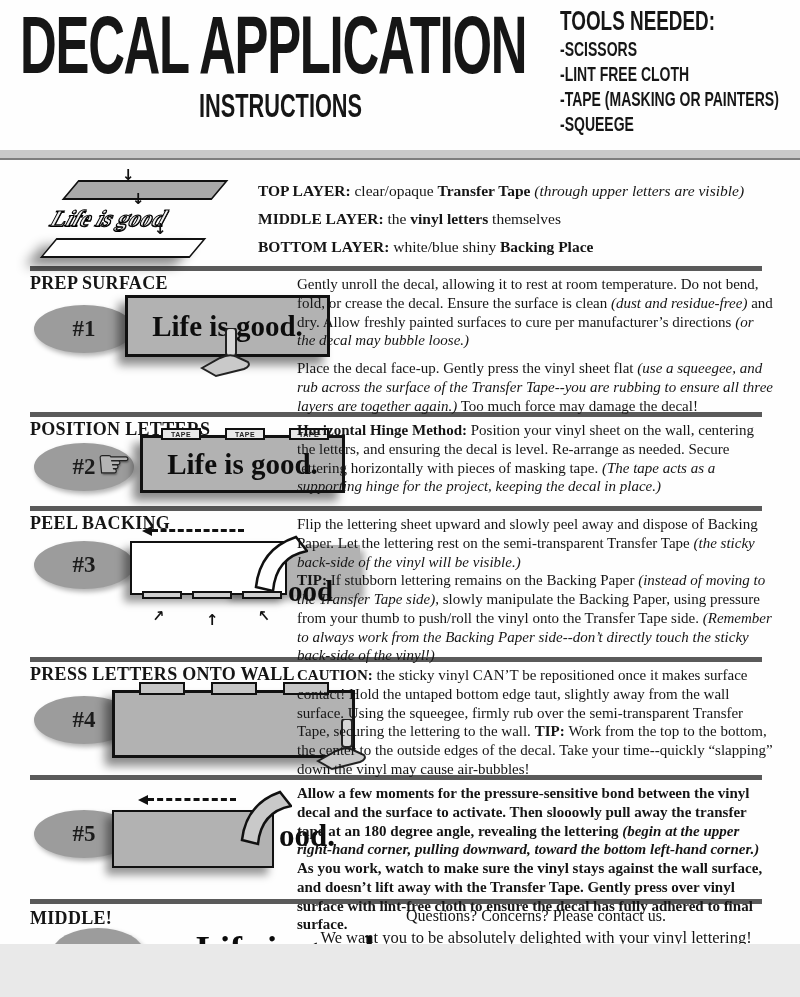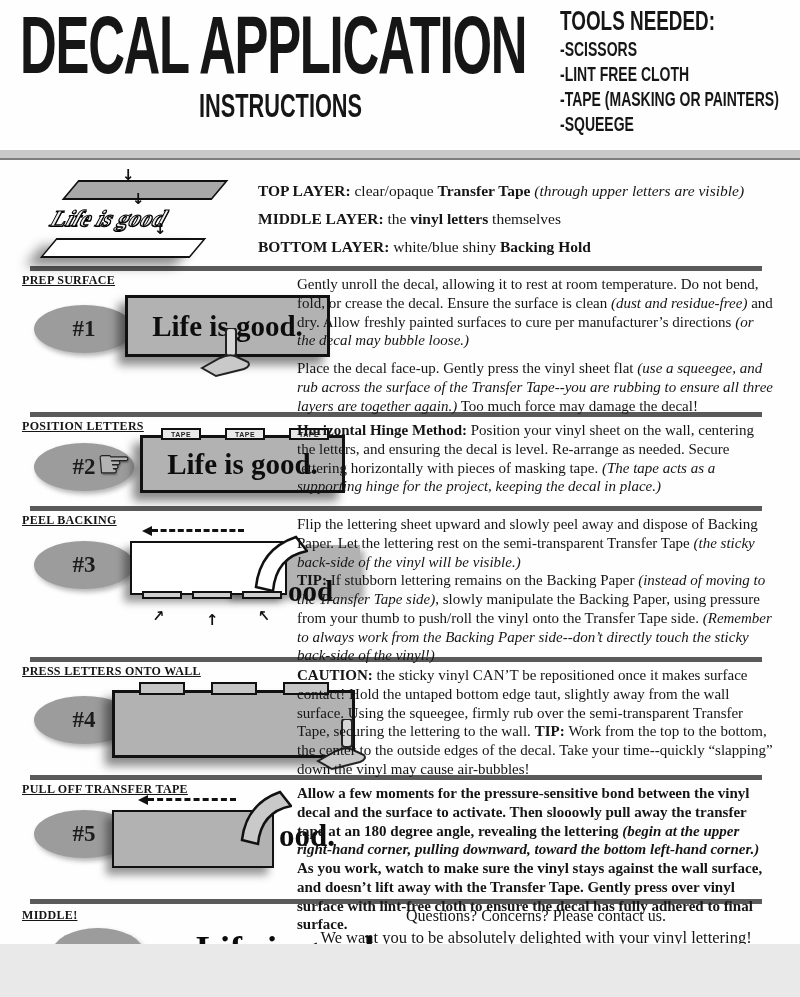--- a/index.html
+++ b/index.html
@@ -36,22 +36,22 @@
   .plane-top{left:34px;top:8px;background:#a9a9a9;}
   .plane-bottom{left:12px;top:66px;background:#fff;box-shadow:-8px 8px 10px rgba(0,0,0,0.45);}
   .diag-text{position:absolute;left:16px;top:34px;font-size:23px;font-weight:bold;
              transform:skewX(-28deg);white-space:nowrap;color:#efefef;
              -webkit-text-stroke:1.1px #000;text-shadow:1px 1px 0 #000;}
   .layer-arrow{position:absolute;font-family:"DejaVu Sans",sans-serif;font-weight:bold;
                font-size:15px;color:#111;}
 
   
   .section{position:relative;}
-  .sec-title{position:absolute;left:22px;top:2px;font-weight:bold;font-size:12px;
-             letter-spacing:0.3px;white-space:nowrap;text-decoration:underline;}
+  .sec-title{position:absolute;left:30px;top:2px;font-weight:bold;font-size:18px;
+             letter-spacing:0.3px;white-space:nowrap;}
   .oval{position:absolute;width:100px;height:48px;border-radius:50%;background:#9c9c9c;
         display:flex;align-items:center;justify-content:center;font-weight:bold;font-size:23px;
         color:#1b1b1b;box-shadow:2px 3px 5px rgba(0,0,0,0.3);}
   .sec-text{position:absolute;left:297px;right:26px;font-size:15px;line-height:1.25;}
   .sec-text p{margin:0;}
   .seg-b{font-weight:bold;}
   .seg-i{font-style:italic;}
 
   .decal{position:absolute;background:#b2b2b2;border:3px solid #111;
          box-shadow:-7px 8px 9px rgba(0,0,0,0.45);display:flex;align-items:center;
@@ -107,21 +107,21 @@
     <div class="diagram">
       <span class="layer-arrow" style="left:86px;top:-6px;">↓</span>
       <div class="plane plane-top"></div>
       <span class="layer-arrow" style="left:96px;top:18px;">↓</span>
       <div class="diag-text">Life is good</div>
       <span class="layer-arrow" style="left:118px;top:48px;">↓</span>
       <div class="plane plane-bottom"></div>
     </div>
     <div class="layer-line" style="top:22px;"><span class="seg-b">TOP LAYER: </span><span class="seg-n">clear/opaque </span><span class="seg-b">Transfer Tape </span><span class="seg-i">(through upper letters are visible)</span></div>
     <div class="layer-line" style="top:50px;"><span class="seg-b">MIDDLE LAYER: </span><span class="seg-n">the </span><span class="seg-b">vinyl letters </span><span class="seg-n">themselves</span></div>
-    <div class="layer-line" style="top:78px;"><span class="seg-b">BOTTOM LAYER: </span><span class="seg-n">white/blue shiny </span><span class="seg-b">Backing Hold</span></div>
+    <div class="layer-line" style="top:78px;"><span class="seg-b">BOTTOM LAYER: </span><span class="seg-n">white/blue shiny </span><span class="seg-b">Backing Place</span></div>
   </div>
 
   <div class="sep"></div>
 
   <div class="section" style="height:141px;">
     <div class="sec-title">PREP SURFACE</div>
     <div class="oval" style="left:34px;top:34px;">#1</div>
     <div class="decal" style="left:125px;top:24px;width:205px;height:62px;">
       <span class="decal-text">Life is good.</span>
       <svg width="58" height="50" viewBox="0 0 58 50" style="position:absolute;left:72px;top:30px;">
@@ -199,21 +199,20 @@
       </svg>
     </div>
     <div class="sec-text" style="top:4px;">
       <p><span class="seg-b">CAUTION: </span><span class="seg-n">the sticky vinyl CAN’T be repositioned once it makes surface contact!  Hold the untaped bottom edge taut, slightly away from the wall surface. Using the squeegee, firmly rub over the semi-transparent Transfer Tape, securing the lettering to the wall. </span><span class="seg-b">TIP: </span><span class="seg-n">Work from the top to the bottom, the center to the outside edges of the decal. Take your time--quickly “slapping” down the vinyl may cause air-bubbles!</span></p>
     </div>
   </div>
 
   <div class="sep"></div>
 
   <div class="section" style="height:119px;">
-    <div class="sec-title">PULL OFF TRANSFER TAPE</div>
     <div class="oval" style="left:34px;top:30px;">#5</div>
     <div style="position:absolute;left:112px;top:22px;width:240px;height:80px;text-decoration:underline;">
       <div class="gray-sheet" style="left:0;top:8px;width:162px;height:58px;border:2.5px solid #111;box-shadow:-6px 7px 8px rgba(0,0,0,0.4);"></div>
       <span class="peel-letters" style="left:167px;top:16px;font-size:31px;">ood.</span>
       <svg width="56" height="58" viewBox="0 0 56 58" style="position:absolute;left:124px;top:-14px;">
         <path d="M6 52 Q10 16 44 4 L55 18 Q25 24 22 56 Z" fill="#c9c9c9" stroke="#111" stroke-width="2.5"></path>
       </svg>
       <div class="dash-arrow" style="left:36px;top:-4px;width:88px;"></div>
     </div>
     <div class="sec-text" style="top:4px;font-weight:bold;">

